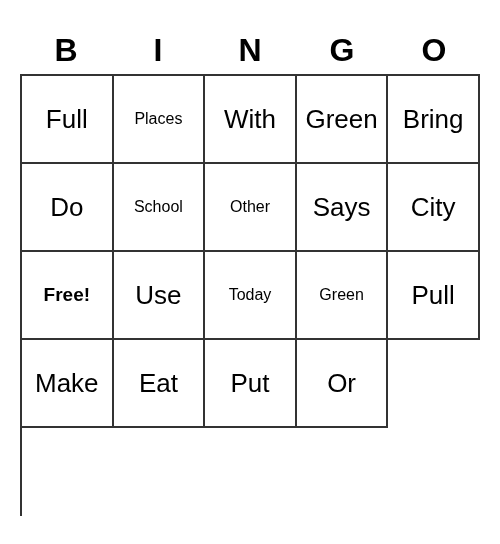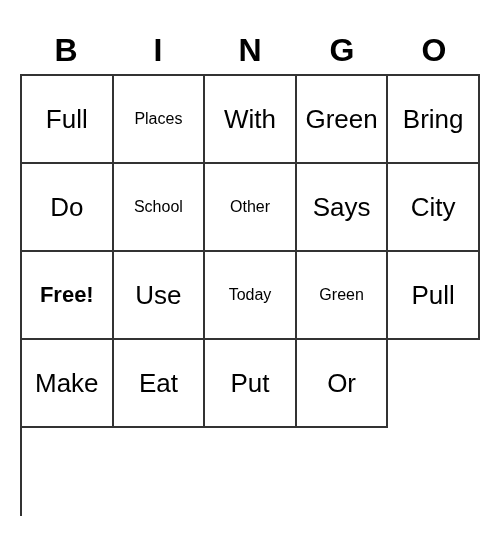--- a/index.html
+++ b/index.html
@@ -62,21 +62,21 @@
       color: #000;
       text-align: center;
       padding: 4px;
     }
 
     .bingo-cell.small-text {
       font-size: 16px;
     }
 
     .bingo-cell.free {
-      font-size: 22px;
+      font-size: 19px;
       font-weight: bold;
     }
   </style>
 </head>
 <body>
 
 <div class="bingo-container">
   <div class="bingo-header">
   <div class="header-cell">B</div>
       <div class="header-cell">I</div>

